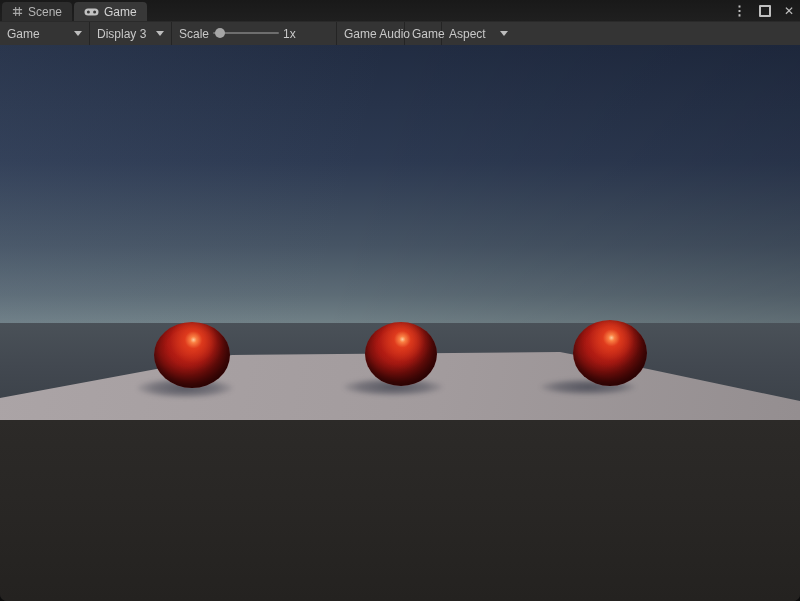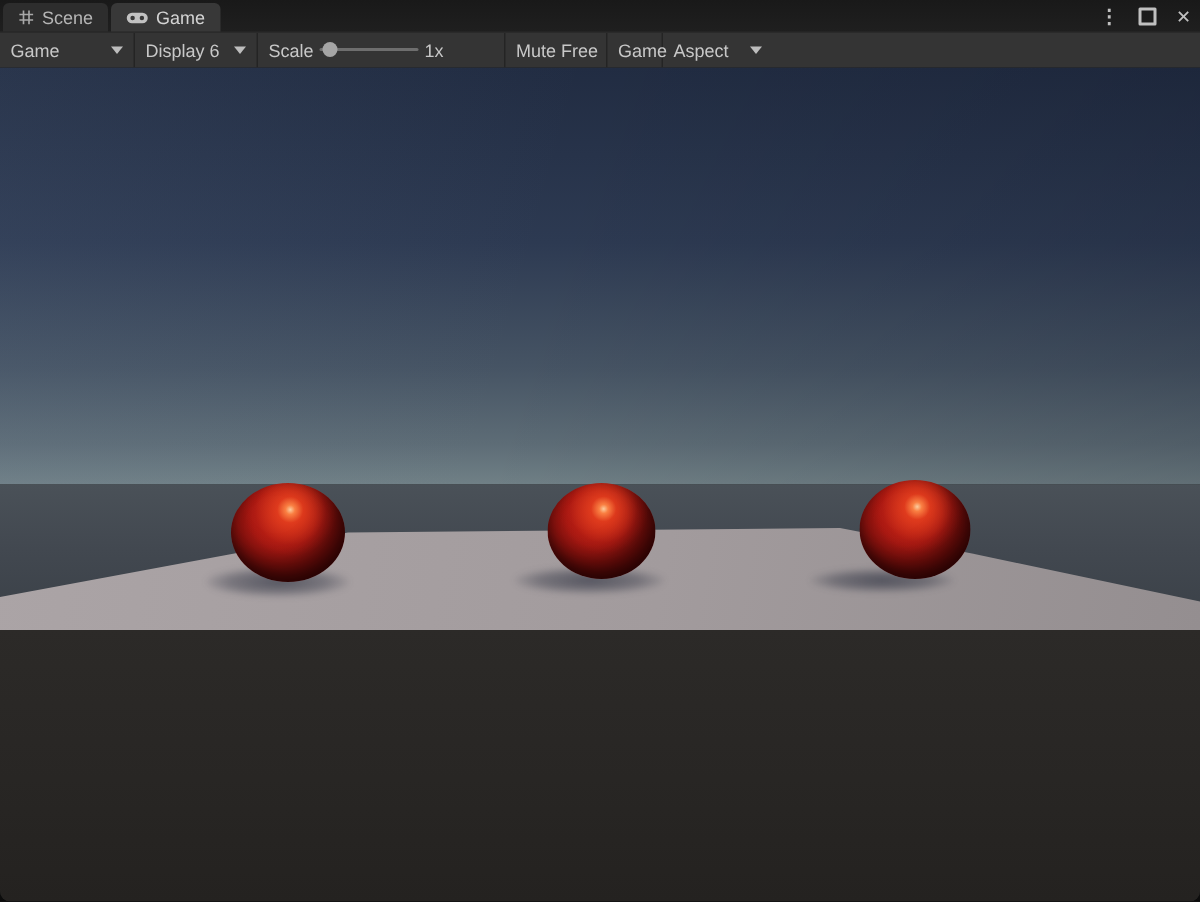--- a/index.html
+++ b/index.html
@@ -88,35 +88,35 @@
       <span class="closex">✕</span>
     </div>
   </div>
 
   <div class="toolbar">
     <div class="tb-item dd" style="width:90px">
       <span>Game</span>
       <span class="chev"></span>
     </div>
     <div class="tb-item dd" style="width:82px">
-      <span>Display 6</span>
+      <span>Display 3</span>
       <span class="chev"></span>
     </div>
     <div class="tb-item" style="width:165px">
       <div class="scale-group">
         <span>Scale</span>
         <span class="slider">
           <span class="track"></span>
           <span class="knob"></span>
         </span>
         <span>1x</span>
       </div>
     </div>
     <div class="tb-item" style="width:68px">
-      <span>Mute Free</span>
+      <span>Game Audio</span>
     </div>
     <div class="tb-item" style="width:37px">
       <span>Game</span>
     </div>
     <div class="tb-item dd" style="width:73px;border-right:none">
       <span>Aspect</span>
       <span class="chev"></span>
     </div>
   </div>
 

